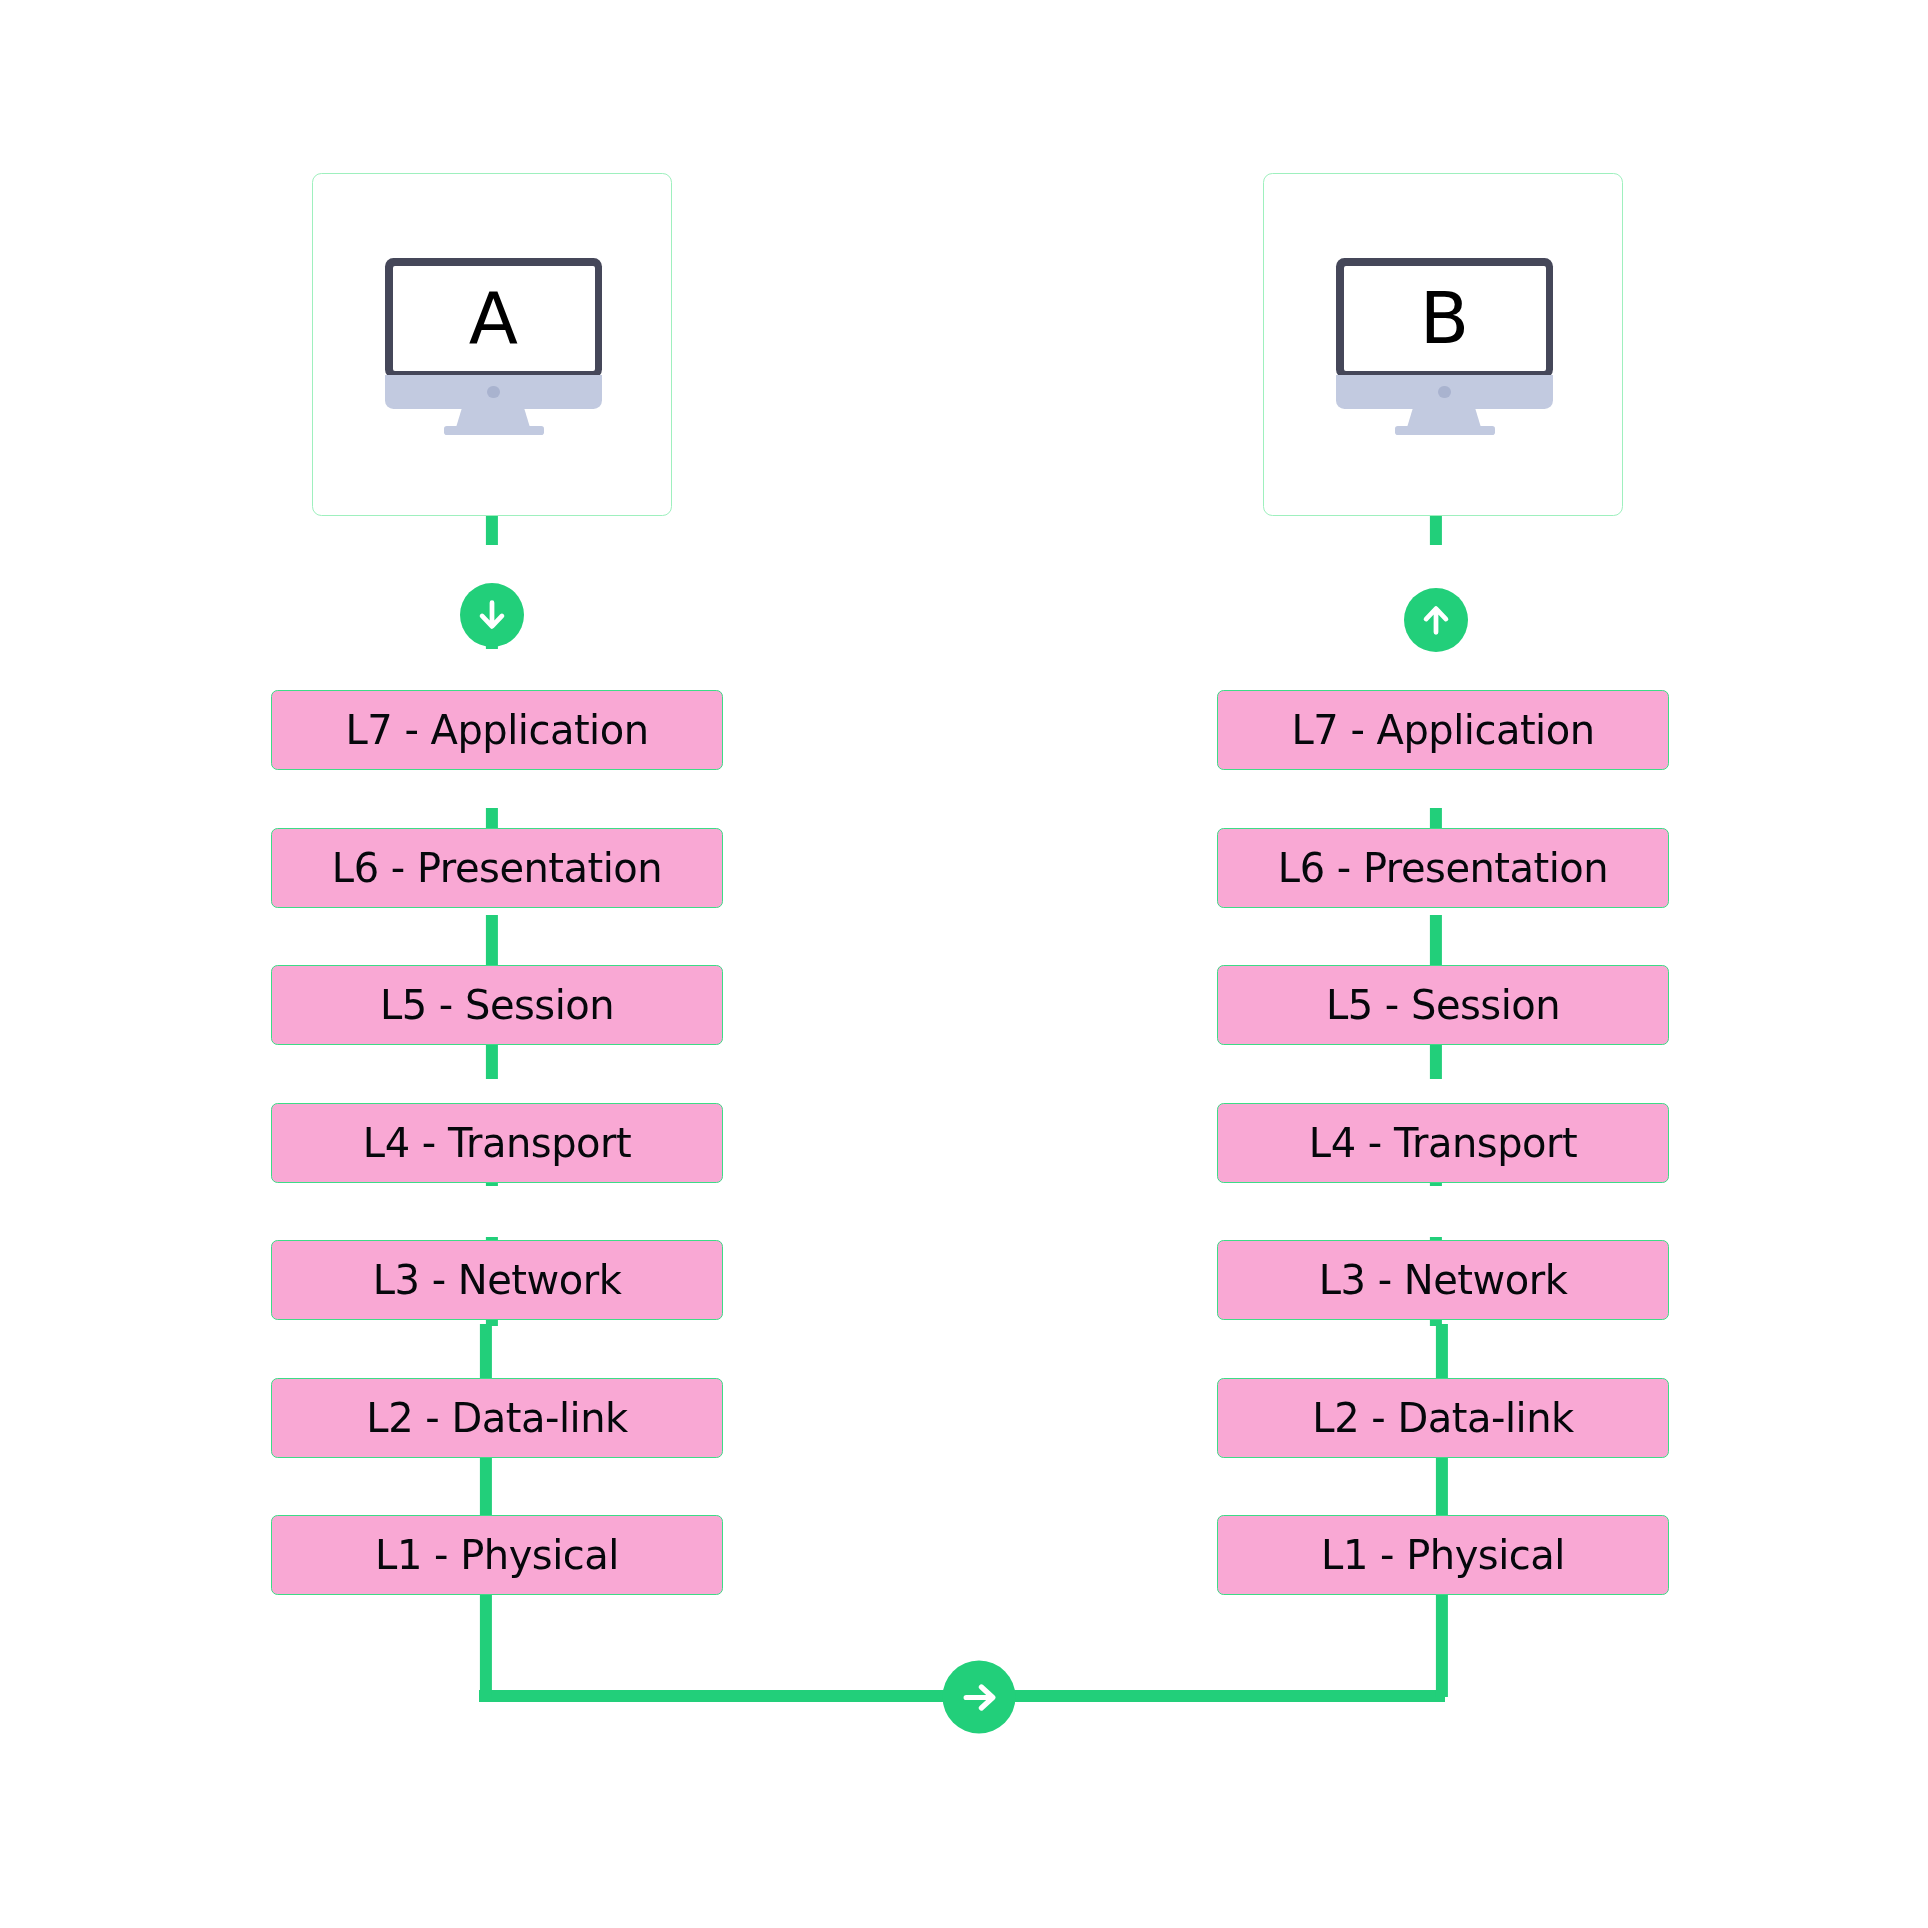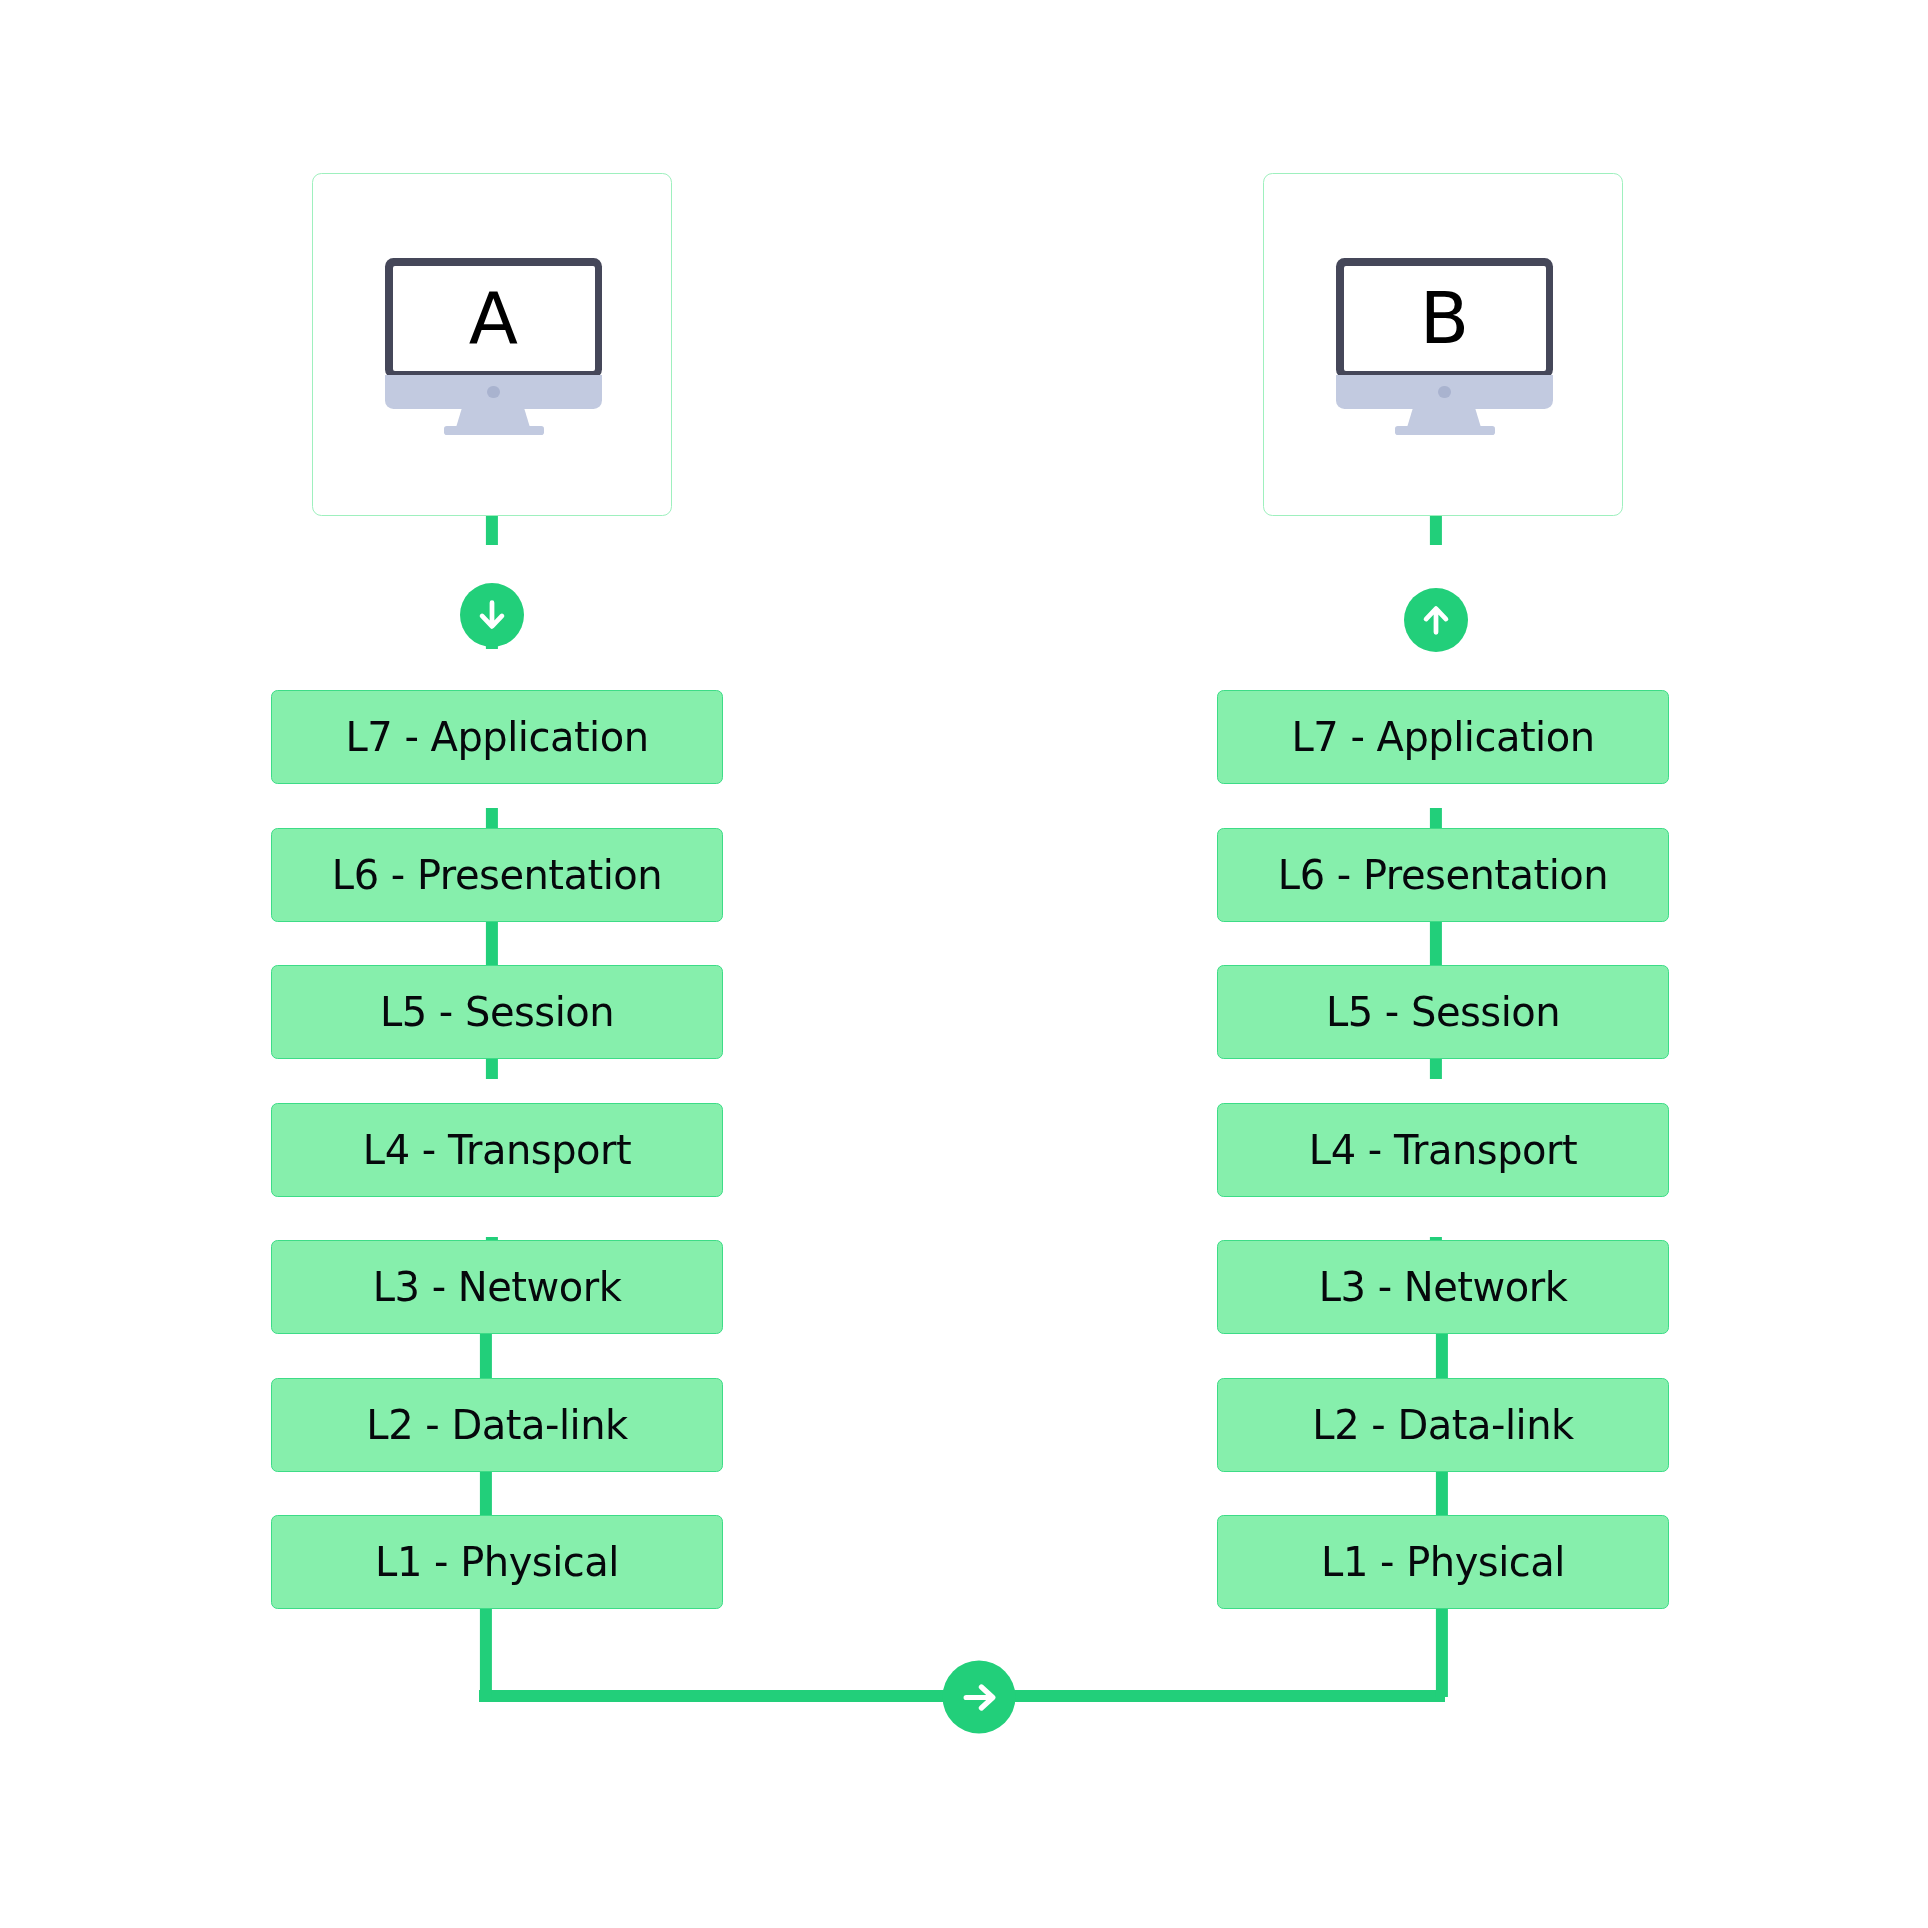--- a/index.html
+++ b/index.html
@@ -117,24 +117,24 @@
     margin-left: -50px;
     width: 100px;
     height: 8.5px;
     background: #c2cae0;
     border-radius: 2.8px;
   }
 
   
   .layer-box {
     position: absolute;
-    height: 94px;
+    height: 80px;
     border: 1.9px solid #3ddc87;
     border-radius: 6.6px;
-    background: #86efac;
+    background: #f9a8d4;
     box-sizing: border-box;
     display: flex;
     align-items: center;
     justify-content: center;
   }
   .layer-label {
     font-family: "DejaVu Sans", sans-serif;
     font-size: 40px;
     line-height: 1;
     color: #06080c;

